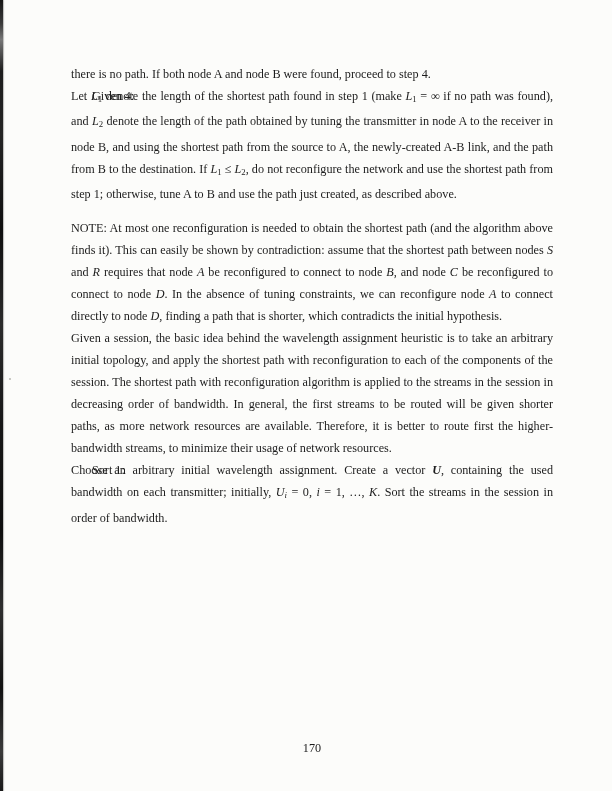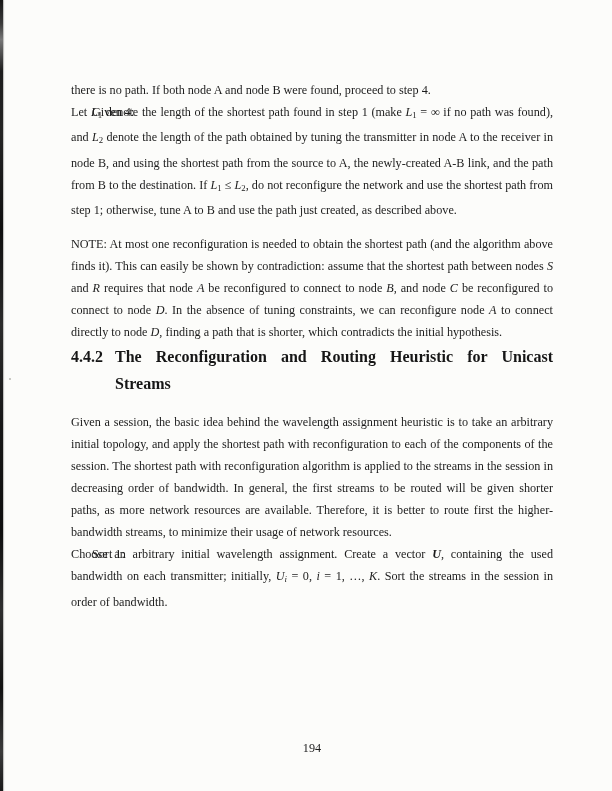--- a/index.html
+++ b/index.html
@@ -28,21 +28,20 @@
     width: 2px; height: 2px;
     border-radius: 50%;
     background: #b9b9b2;
   }
   .text-block {
     position: absolute;
     left: 71px; top: 63px;
     width: 482px;
     font-size: 12.2px;
     line-height: 22px;
-    margin-top: 16px;
   }
   .text-block p { margin: 0; text-align: justify; }
   .cont-line { margin-left: 55px; margin-bottom: 10px; }
   .step-item { position: relative; margin-bottom: 12px; }
   .step-label { position: absolute; left: 21px; top: 0; white-space: nowrap; }
   .step-body { margin-left: 56px; }
   .note-para { margin-bottom: 16px; }
   .section-heading {
     margin: 0 0 14px 0;
     display: flex;
@@ -81,34 +80,27 @@
 
     <p class="cont-line">there is no path. If both node A and node B were found, proceed to step 4.</p>
 
     <div class="step-item">
       <span class="step-label">Given 4:</span>
       <p class="step-body">Let <span class="mi">L</span><span class="msub">1</span> denote the length of the shortest path found in step 1 (make <span class="mi">L</span><span class="msub">1</span> = ∞ if no path was found), and <span class="mi">L</span><span class="msub">2</span> denote the length of the path obtained by tuning the transmitter in node A to the receiver in node B, and using the shortest path from the source to A, the newly-created A-B link, and the path from B to the destination. If <span class="mi">L</span><span class="msub">1</span> ≤ <span class="mi">L</span><span class="msub">2</span>, do not reconfigure the network and use the shortest path from step 1; otherwise, tune A to B and use the path just created, as described above.</p>
     </div>
 
     <p class="note-para">NOTE: At most one reconfiguration is needed to obtain the shortest path (and the algorithm above finds it). This can easily be shown by contradiction: assume that the shortest path between nodes <span class="mi">S</span> and <span class="mi">R</span> requires that node <span class="mi">A</span> be reconfigured to connect to node <span class="mi">B</span>, and node <span class="mi">C</span> be reconfigured to connect to node <span class="mi">D</span>. In the absence of tuning constraints, we can reconfigure node <span class="mi">A</span> to connect directly to node <span class="mi">D</span>, finding a path that is shorter, which contradicts the initial hypothesis.</p>
 
-    <h2 class="section-heading">
-      <span class="h-num">4.4.2</span>
-      <span class="h-lines">
-        <span class="h-line1">The Reconfiguration and Routing Heuristic for Unicast</span>
-        <span class="h-line2">Streams</span>
-      </span>
-    </h2>
 
     <p class="body-para">Given a session, the basic idea behind the wavelength assignment heuristic is to take an arbitrary initial topology, and apply the shortest path with reconfiguration to each of the components of the session. The shortest path with reconfiguration algorithm is applied to the streams in the session in decreasing order of bandwidth. In general, the first streams to be routed will be given shorter paths, as more network resources are available. Therefore, it is better to route first the higher-bandwidth streams, to minimize their usage of network resources.</p>
 
     <div class="step-item">
       <span class="step-label">Sort 1:</span>
       <p class="step-body">Choose an arbitrary initial wavelength assignment. Create a vector <span class="mbi">U</span>, containing the used bandwidth on each transmitter; initially, <span class="mi">U</span><span class="msubi">i</span> = 0, <span class="mi">i</span> = 1, …, <span class="mi">K</span>. Sort the streams in the session in order of bandwidth.</p>
     </div>
 
   </div>
 
   <div class="footer">
-    <span>194</span>
+    <span>170</span>
   </div>
 
 </div>
 
 </body></html>

